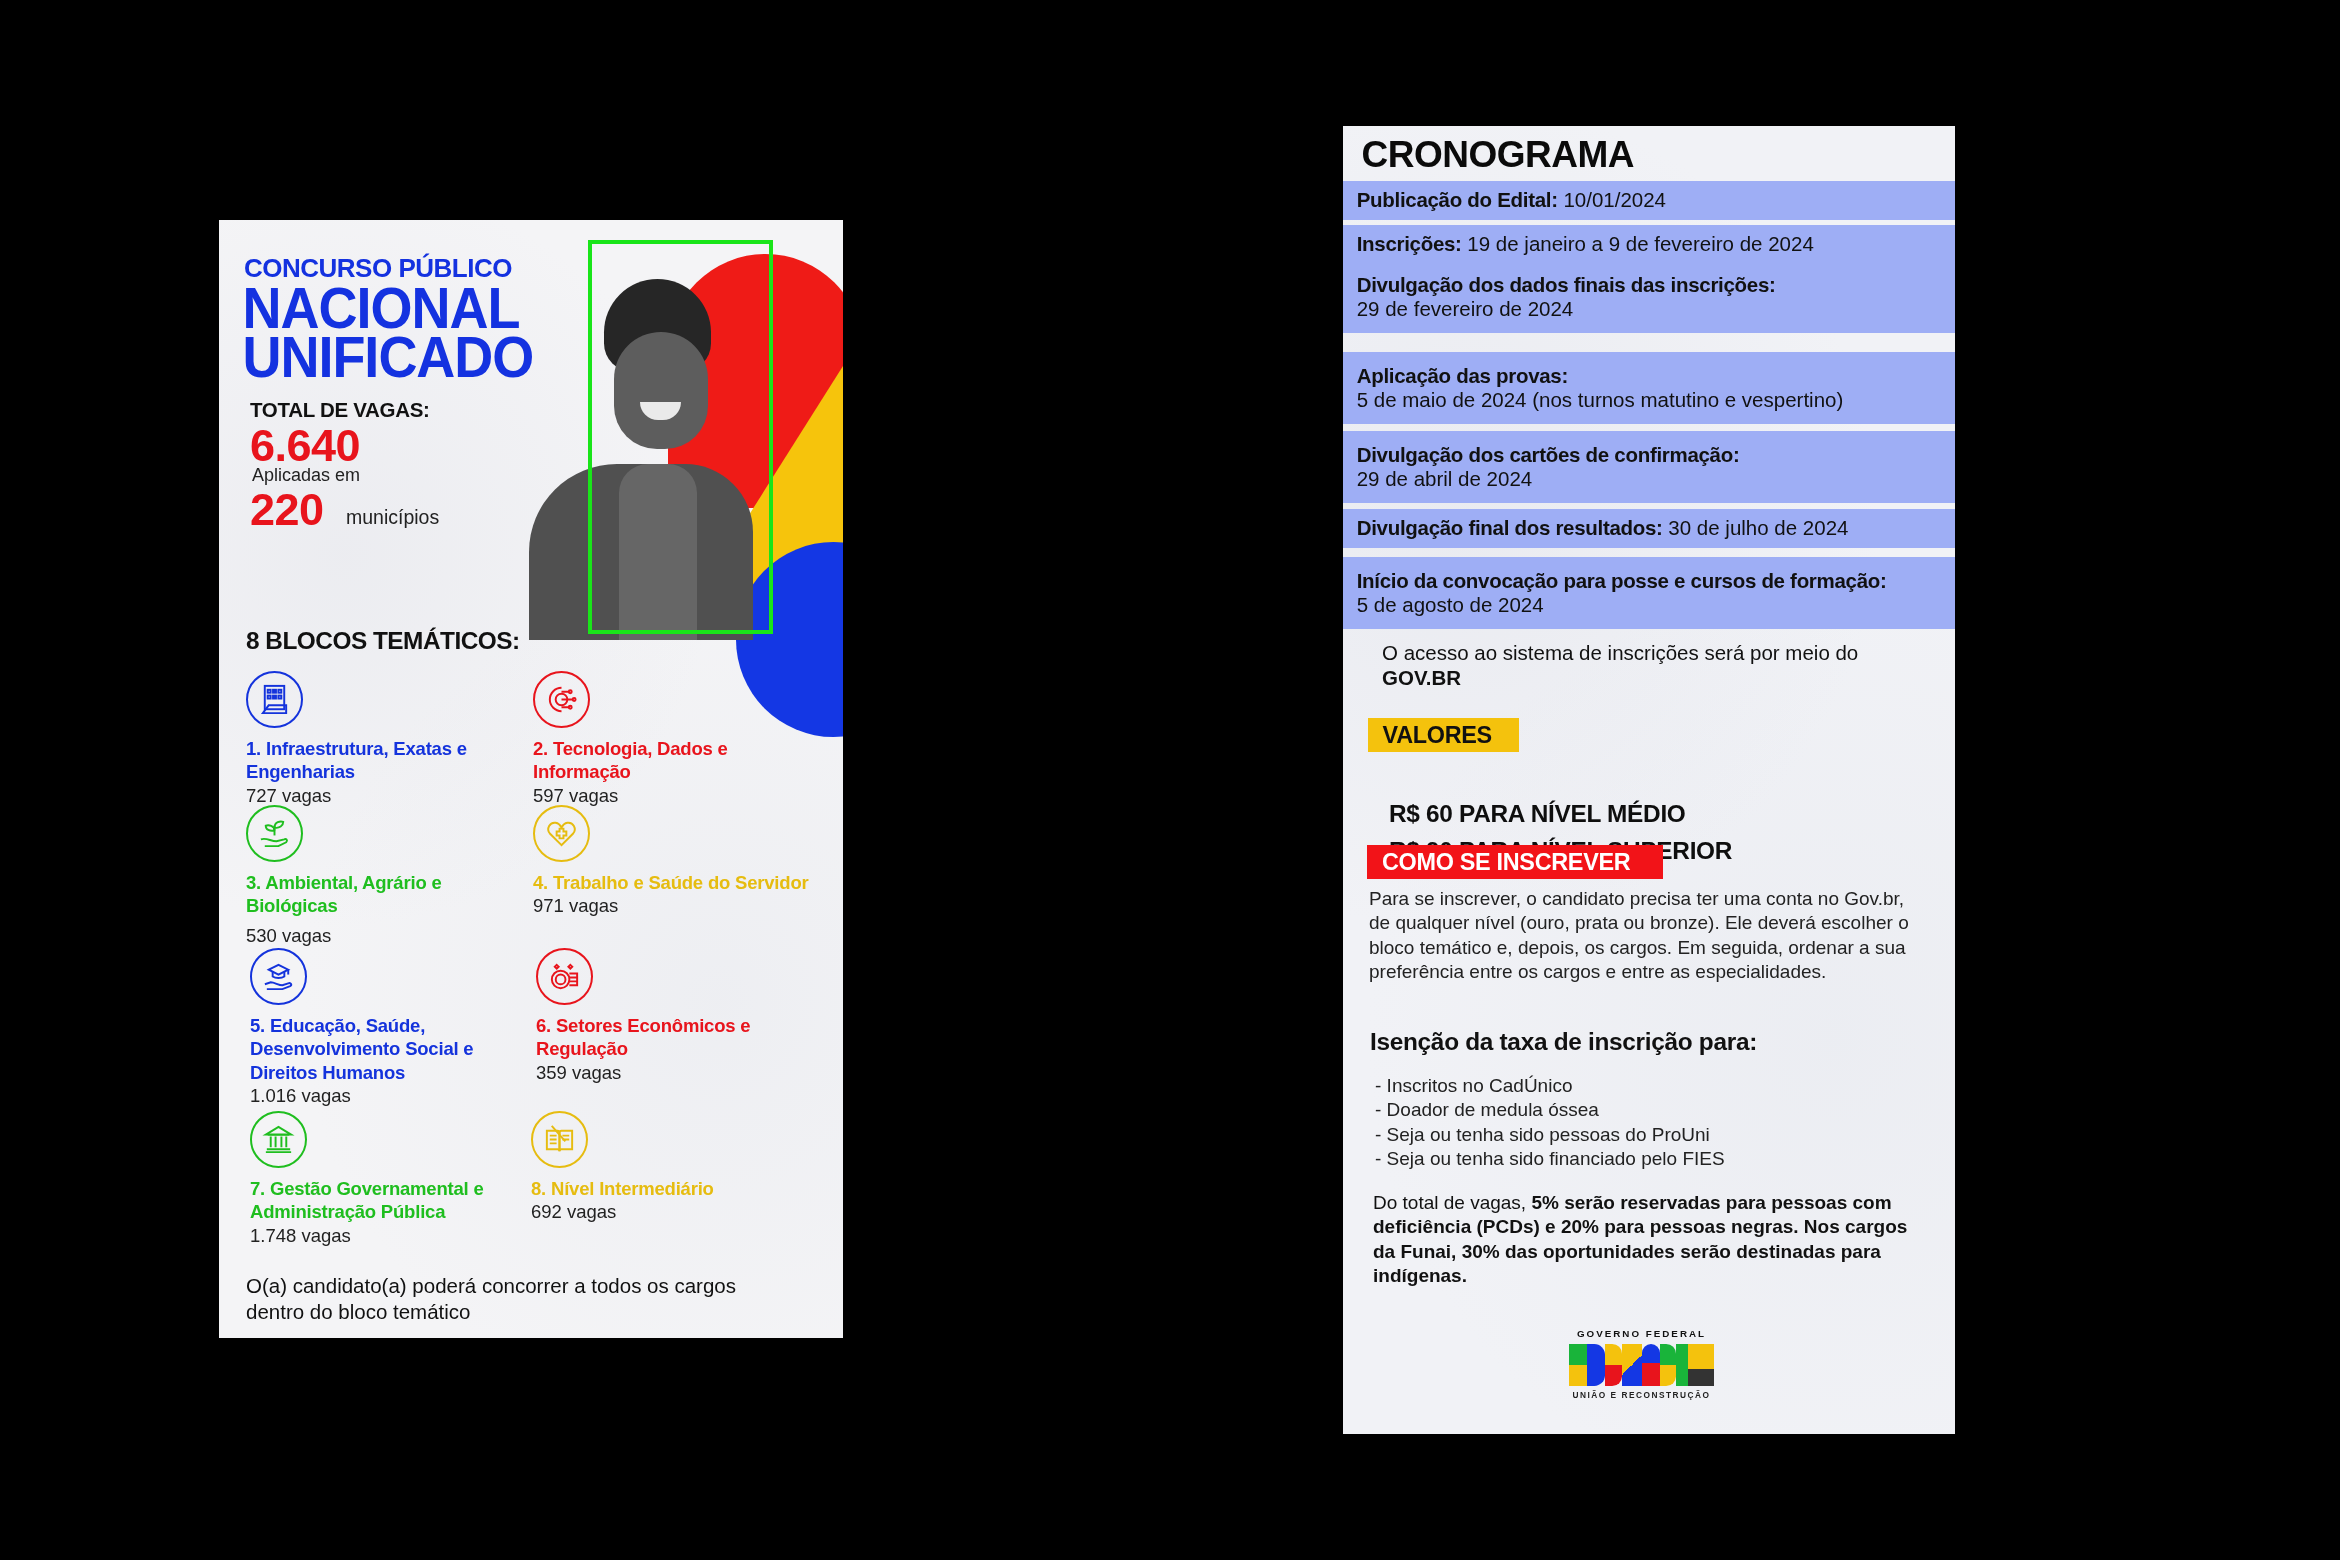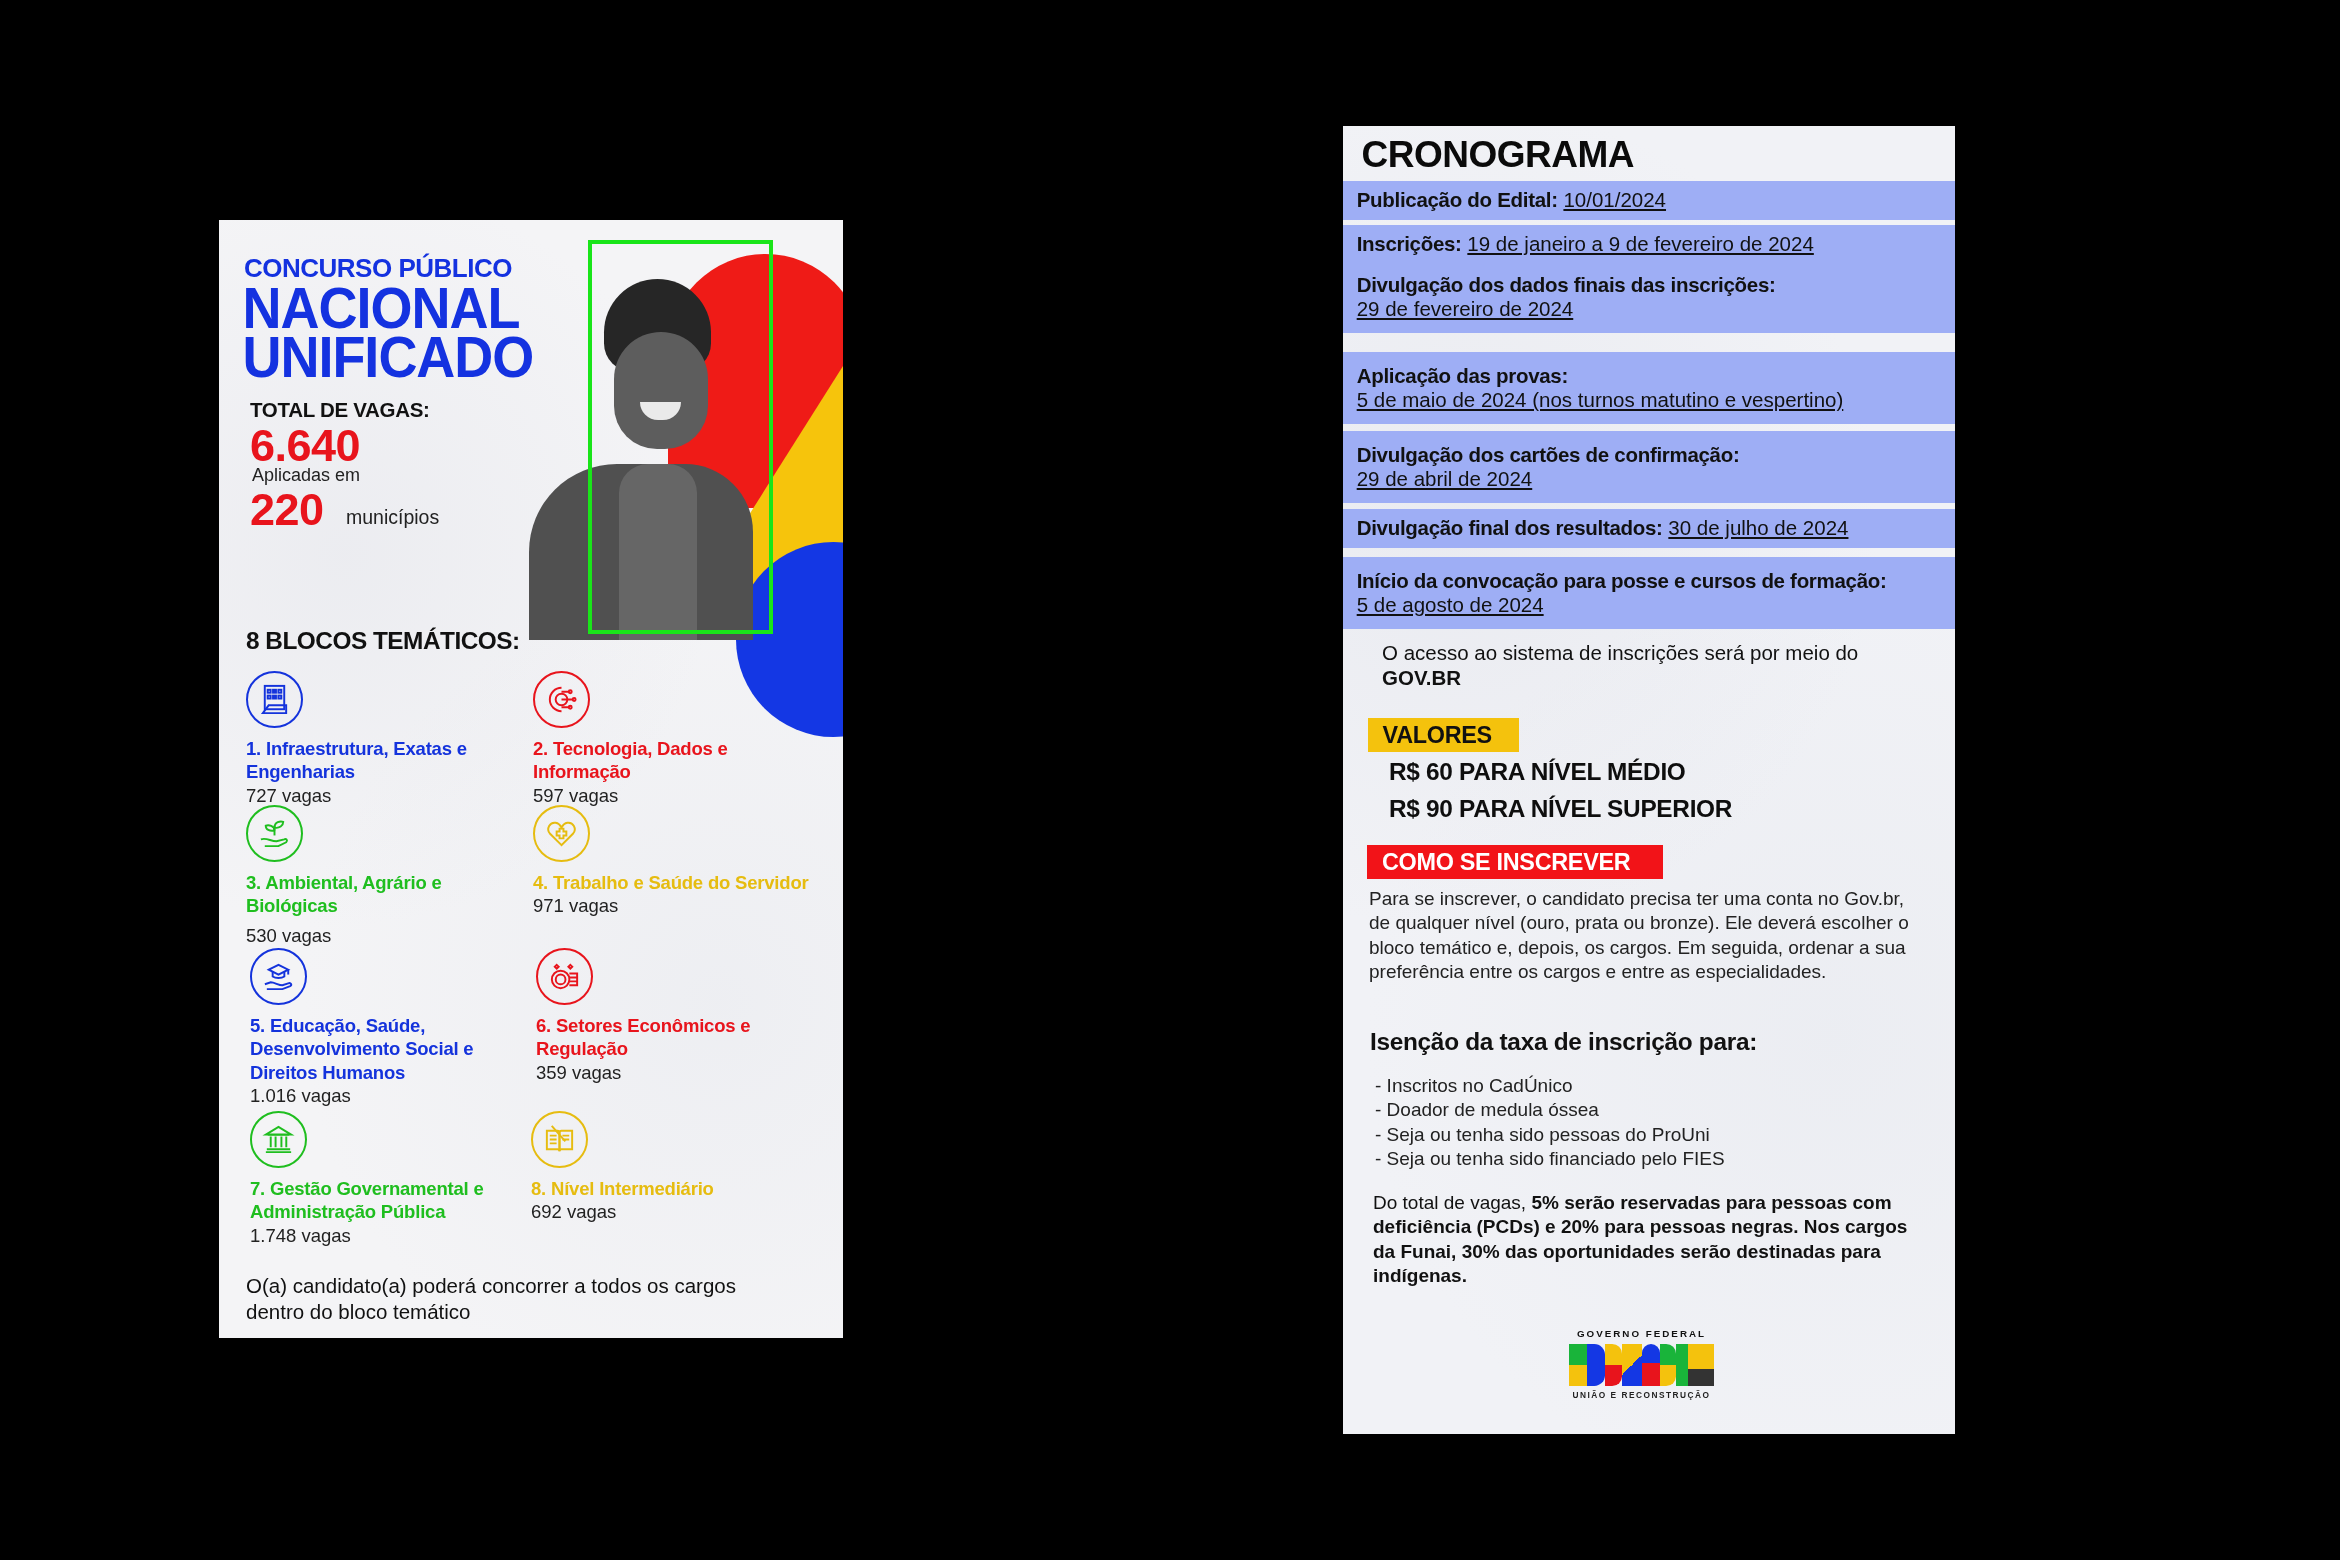--- a/index.html
+++ b/index.html
@@ -62,29 +62,29 @@
   #b8 { left: 312px; top: 891px; }
   #b3 .vagas { margin-top: 5.9px; }
 
   .note { position: absolute; left: 27px; top: 1053px; width: 507px; font-size: 20.5px; line-height: 26px; color: #111; }
 
   
   .crono-title { position: absolute; left: 18.5px; top: 7.8px; font-size: 37px; font-weight: 900; letter-spacing: -0.5px; color: #0b0b0b; }
   .row { position: absolute; left: 0; width: 612px; background: #9eaef5; padding: 0 13.7px; display: flex; flex-direction: column; justify-content: center; }
   .row .line { font-size: 20.5px; line-height: 24.4px; color: #111; white-space: nowrap; }
   .row .label { font-weight: 900; letter-spacing: -0.3px; }
-  .row .value { font-weight: 400; text-decoration: underline; }
+  .row .value { font-weight: 400; }
 
   .access { position: absolute; left: 39px; top: 514px; width: 527px; font-size: 20.5px; line-height: 25px; color: #111; }
   .access b { font-weight: 900; }
 
   .badge { position: absolute; font-weight: 900; font-size: 23.4px; letter-spacing: -0.3px; padding-left: 14.6px; display: flex; align-items: center; }
   .badge-valores { left: 25px; top: 592px; width: 151px; height: 34px; background: #f4c20d; color: #111; }
   .badge-como { left: 24.4px; top: 719px; width: 296px; height: 34px; background: #f21318; color: #fff; }
-  .price { position: absolute; left: 46px; font-size: 24.4px; font-weight: 900; letter-spacing: -0.3px; color: #0e0e0e; }
+  .price { position: absolute; left: 46px; font-size: 24.4px; font-weight: 900; letter-spacing: -0.3px; color: #0e0e0e; margin-top: 42px; }
   .price.p1 { top: 632px; }
   .price.p2 { top: 669px; }
 
   .como-text { position: absolute; left: 26px; top: 761px; width: 546px; font-size: 19px; line-height: 24.4px; color: #222; }
 
   .isencao-title { position: absolute; left: 27px; top: 902px; font-size: 24.4px; font-weight: 900; letter-spacing: -0.3px; color: #111; }
   .isencao-list { position: absolute; left: 32px; top: 948px; font-size: 19px; line-height: 24.4px; color: #222; list-style: none; }
 
   .reserva { position: absolute; left: 30px; top: 1065px; width: 546px; font-size: 19px; line-height: 24.4px; color: #111; }
   .reserva b { font-weight: 700; }

